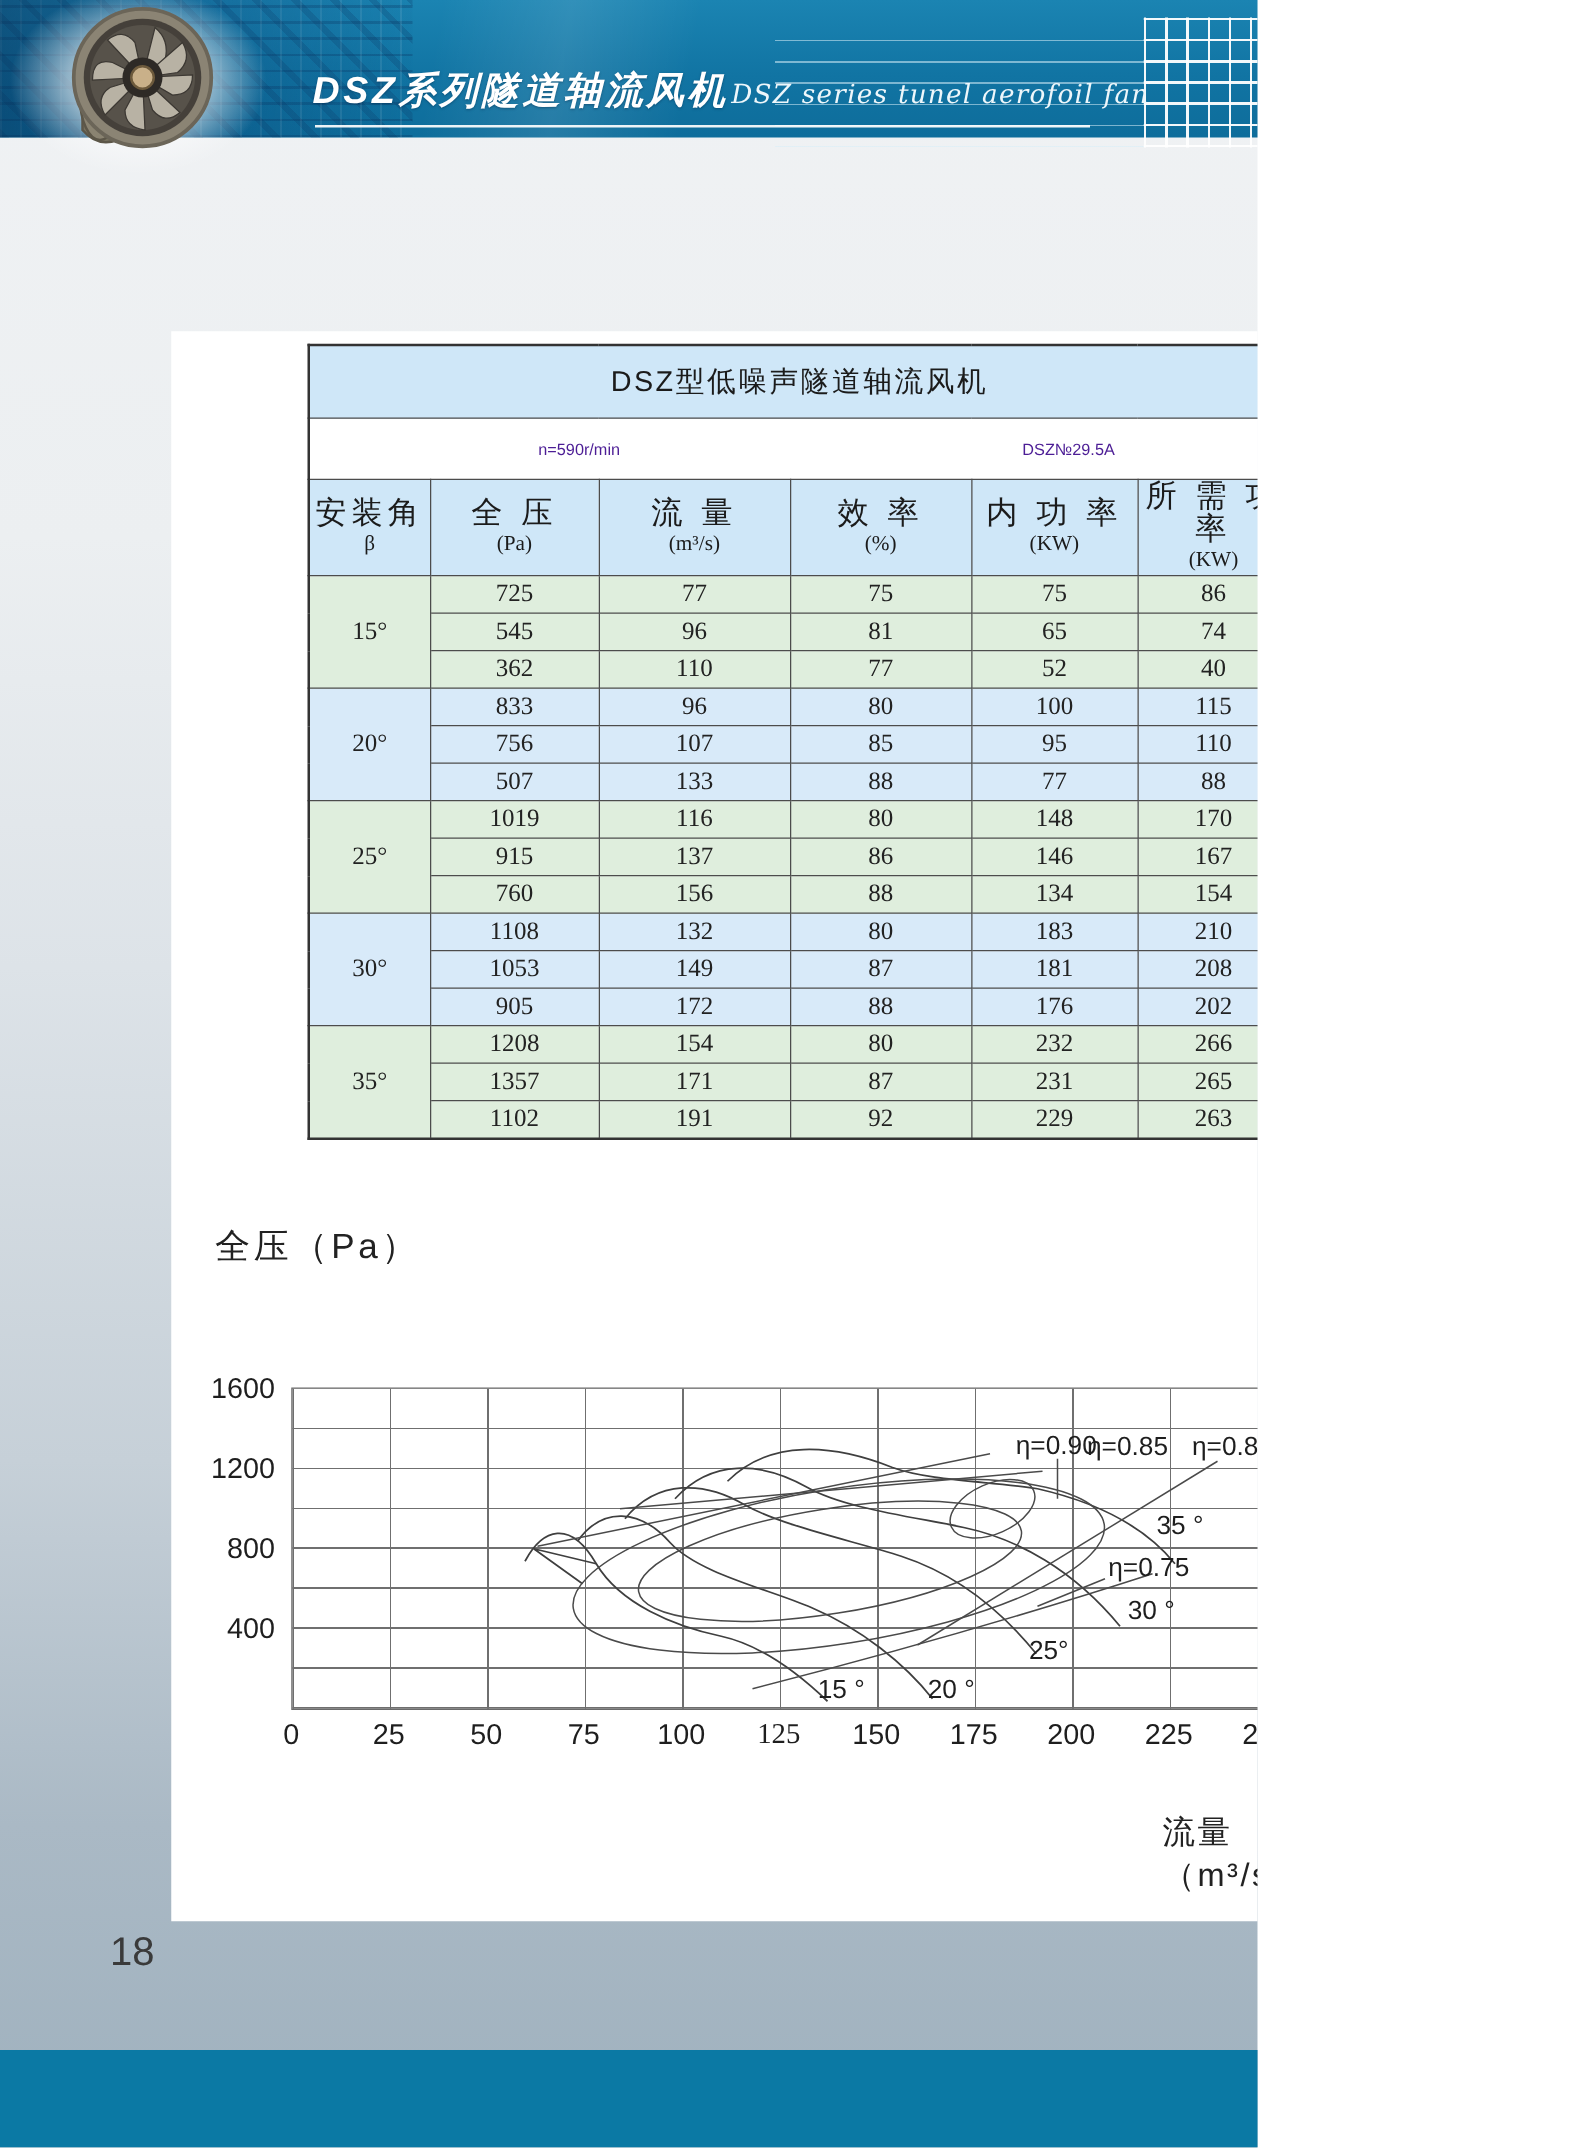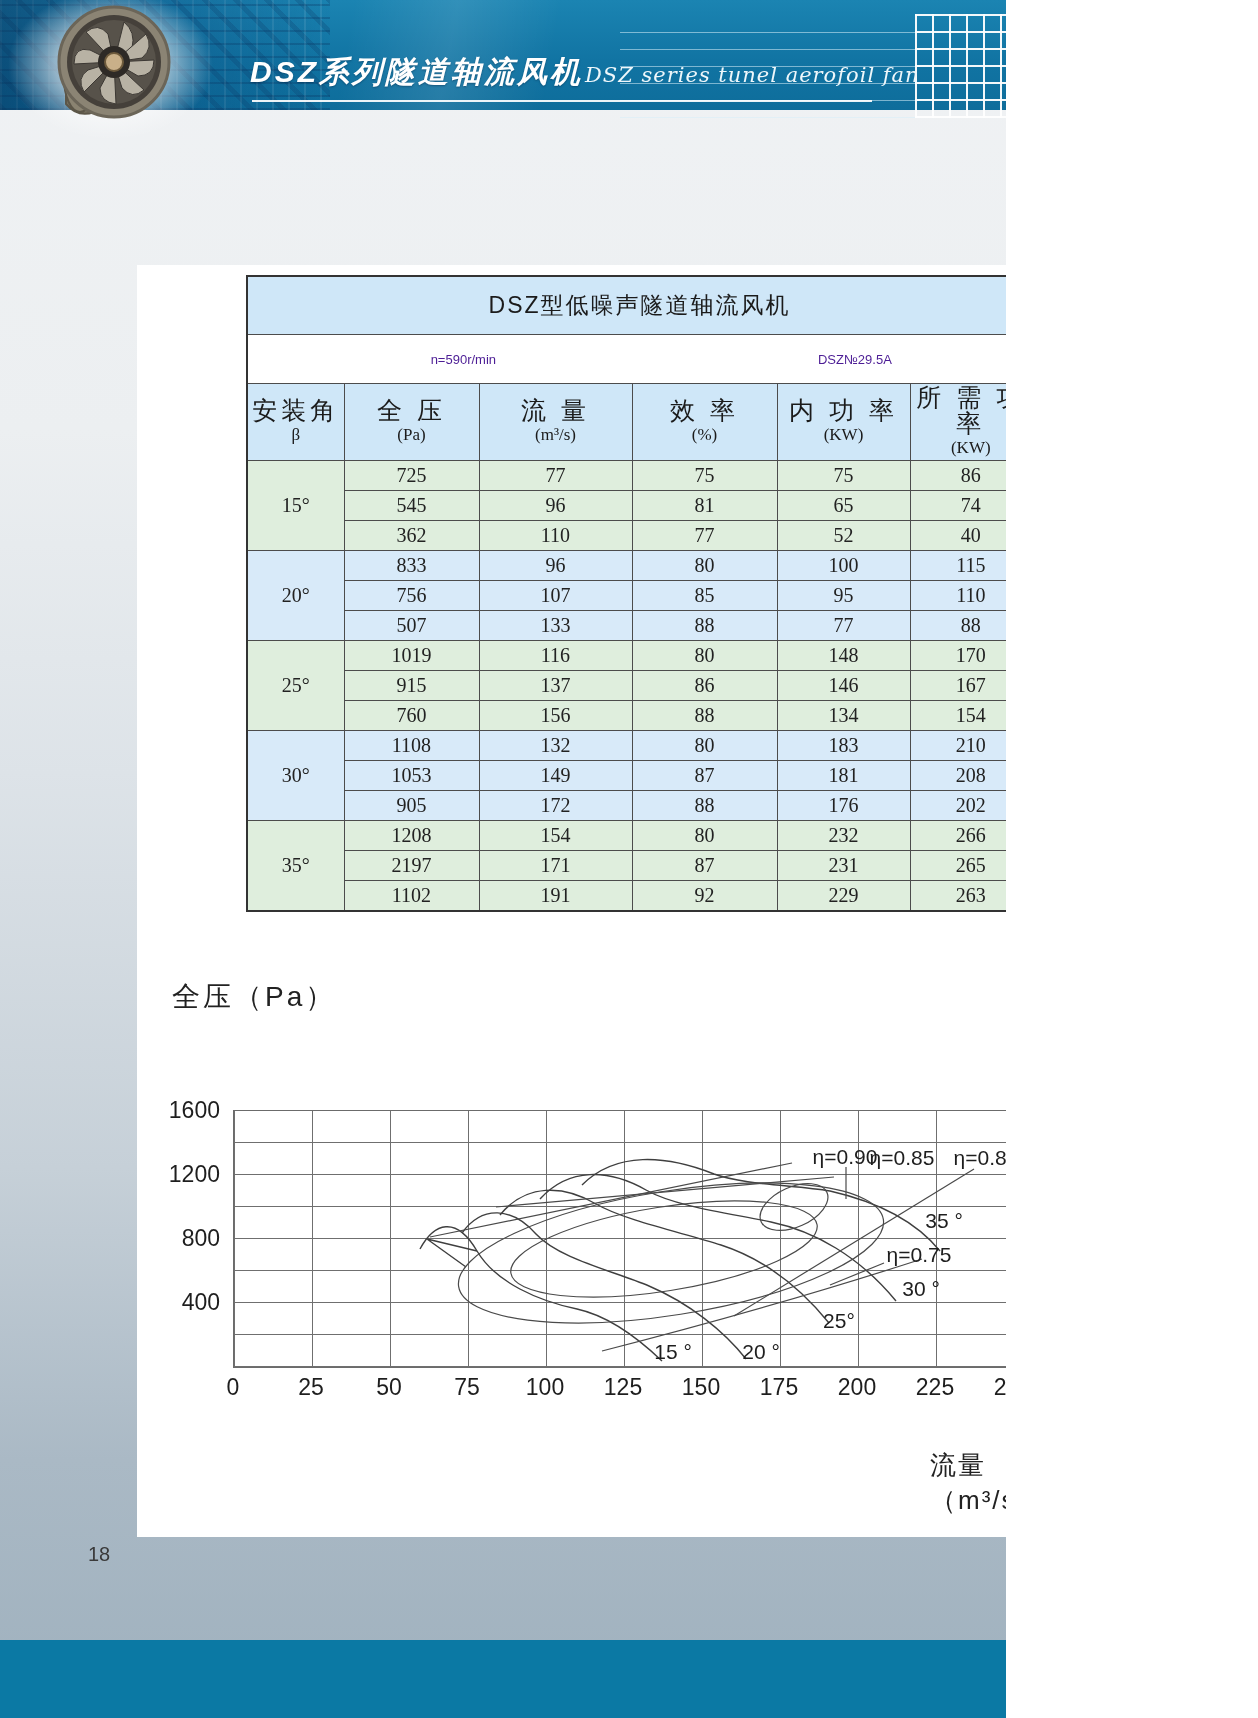--- a/index.html
+++ b/index.html
@@ -57,21 +57,21 @@
         background:
           repeating-linear-gradient(90deg,#6f6f6f 0 1px,rgba(0,0,0,0) 1px 78px),
           repeating-linear-gradient(0deg,#6f6f6f 0 1px,rgba(0,0,0,0) 1px 32px);
         background-color:#fff;}
   .plot svg{position:absolute;left:0;top:0;}
   .ytick{position:absolute;width:75px;text-align:right;font-size:23px;color:#1e1e1e;font-family:"Liberation Sans",sans-serif;}
   .xtick{position:absolute;width:64px;text-align:center;font-size:23px;color:#1e1e1e;top:1374px;}
   .plot-label{position:absolute;transform:translate(-50%,-50%);font-size:21px;color:#1e1e1e;white-space:nowrap;background:rgba(255,255,255,.0);}
   
   .note{position:absolute;left:240px;top:1502px;width:650px;text-align:center;font-size:21px;font-weight:bold;color:#111;}
-  .page-number{position:absolute;left:88px;top:1543px;font-size:20px;color:#3a3a3a;text-align:center;}
+  .page-number{position:absolute;left:88px;top:1543px;font-size:32px;color:#3a3a3a;text-align:center;}
   .bottom-bar{position:absolute;left:0;top:1640px;width:1258px;height:78px;background:#0b79a4;}
 </style>
 </head>
 <body>
 
 <div class="page">
 
   <div class="banner">
     <div class="banner-circuit"></div>
     <div class="banner-streak"></div>
@@ -248,21 +248,21 @@
 
       <tr class="drow g-green">
         <td class="angle" rowspan="3">35°</td>
         <td>1208</td>
         <td>154</td>
         <td>80</td>
         <td>232</td>
         <td>266</td>
       </tr>
       <tr class="drow g-green">
-        <td>2197</td>
+        <td>1357</td>
         <td>171</td>
         <td>87</td>
         <td>231</td>
         <td>265</td>
       </tr>
       <tr class="drow g-green">
         <td>1102</td>
         <td>191</td>
         <td>92</td>
         <td>229</td>
@@ -304,21 +304,21 @@
   <div class="ytick" style="left:145px;top:1097px;">1600</div>
   <div class="ytick" style="left:145px;top:1161px;">1200</div>
   <div class="ytick" style="left:145px;top:1225px;">800</div>
   <div class="ytick" style="left:145px;top:1289px;">400</div>
 
   <div class="xtick" style="left:201px;">0</div>
   <div class="xtick" style="left:279px;">25</div>
   <div class="xtick" style="left:357px;">50</div>
   <div class="xtick" style="left:435px;">75</div>
   <div class="xtick" style="left:513px;">100</div>
-  <div class="xtick" style="left:591px;">125</div>
+  <div class="xtick" style="left:591px;font-family:Liberation Serif, serif;">125</div>
   <div class="xtick" style="left:669px;">150</div>
   <div class="xtick" style="left:747px;">175</div>
   <div class="xtick" style="left:825px;">200</div>
   <div class="xtick" style="left:903px;">225</div>
   <div class="xtick" style="left:981px;">250</div>
 
   <div class="plot-label" style="left:845px;top:1157px;">η=0.90</div>
   <div class="plot-label" style="left:902px;top:1158px;">η=0.85</div>
   <div class="plot-label" style="left:986px;top:1158px;">η=0.80</div>
   <div class="plot-label" style="left:944px;top:1221px;">35 °</div>

